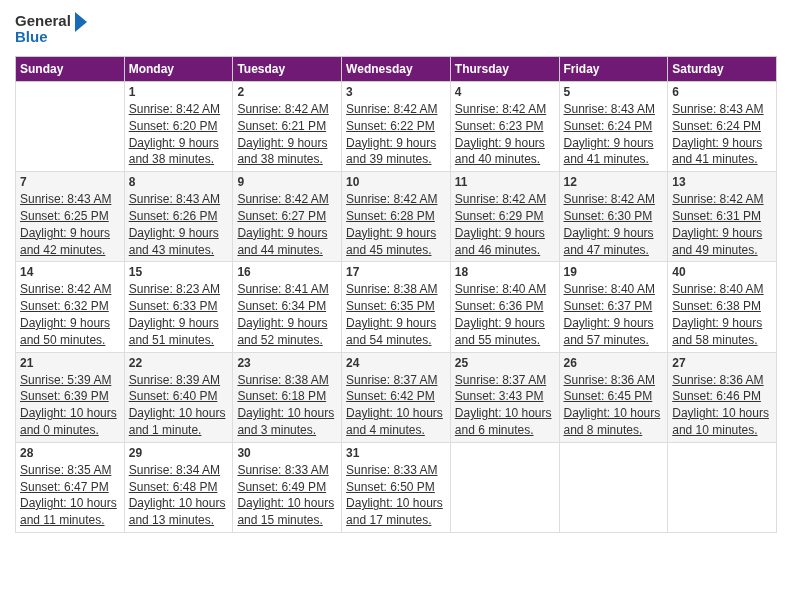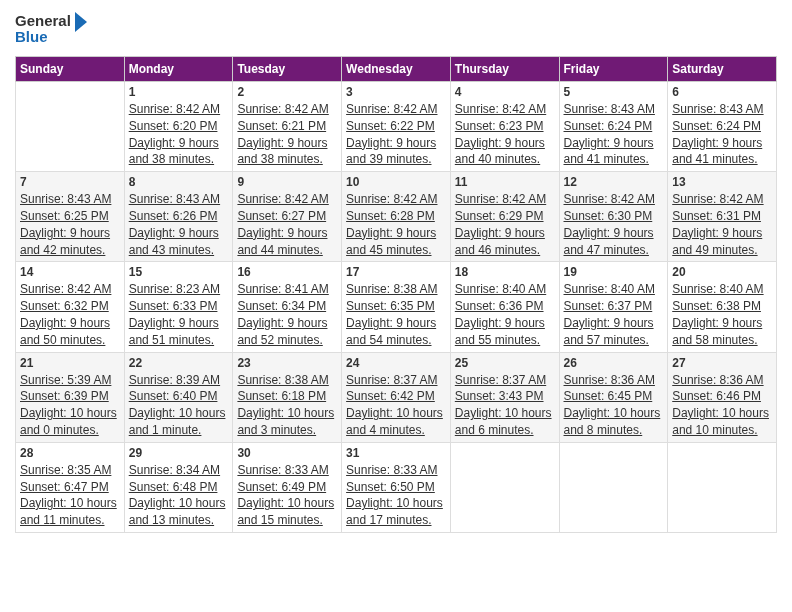--- a/index.html
+++ b/index.html
@@ -245,21 +245,21 @@
 and 55 minutes.</div>
           </td>
           <td>
             <span class="day-number">19</span>
             <div class="day-info">Sunrise: 8:40 AM
 Sunset: 6:37 PM
 Daylight: 9 hours
 and 57 minutes.</div>
           </td>
           <td>
-            <span class="day-number">20</span>
+            <span class="day-number">40</span>
             <div class="day-info">Sunrise: 8:40 AM
 Sunset: 6:38 PM
 Daylight: 9 hours
 and 58 minutes.</div>
           </td>
         </tr>
         <tr>
           <td>
             <span class="day-number">21</span>
             <div class="day-info">Sunrise: 5:39 AM

